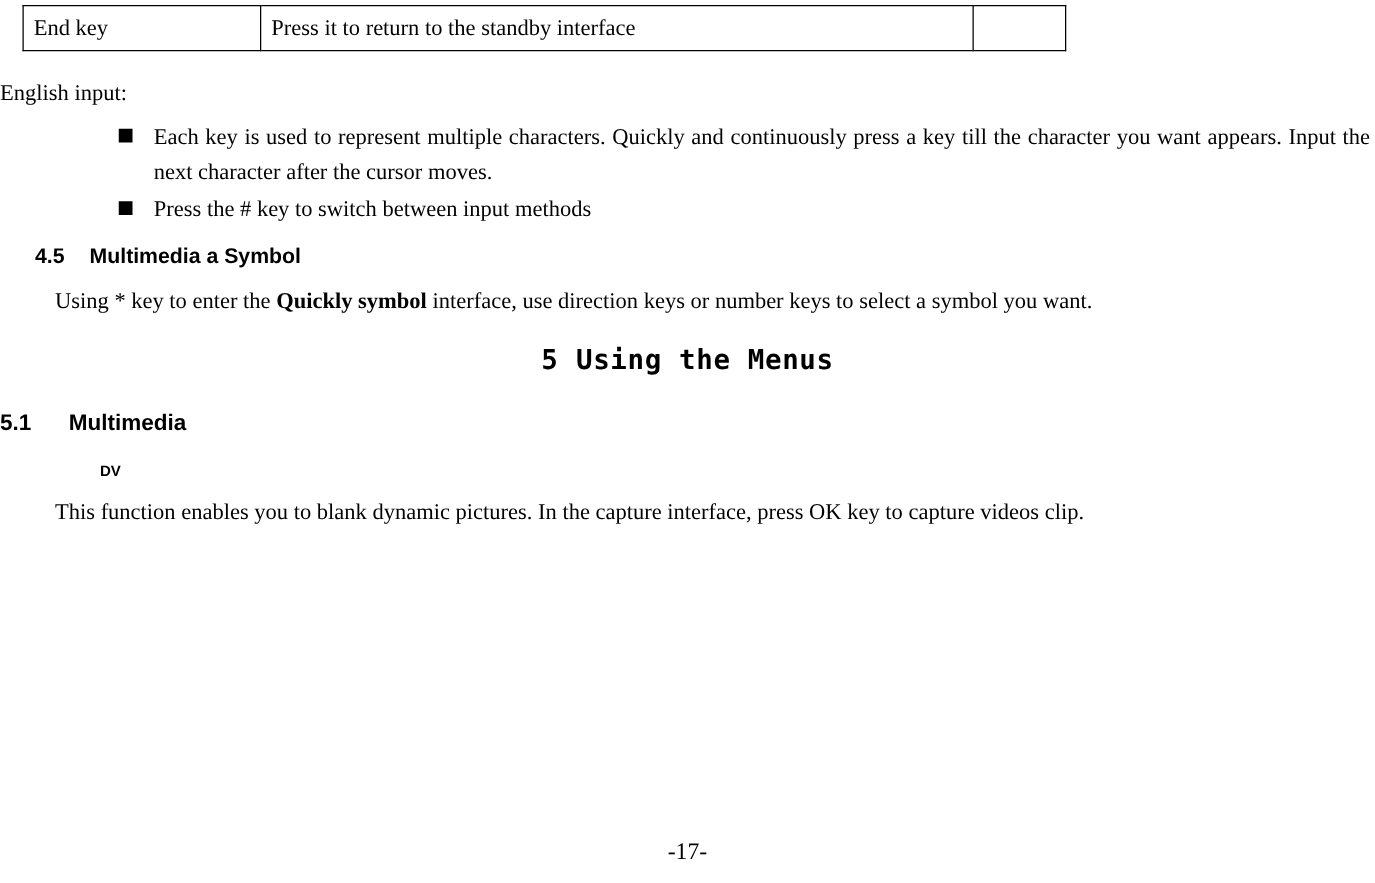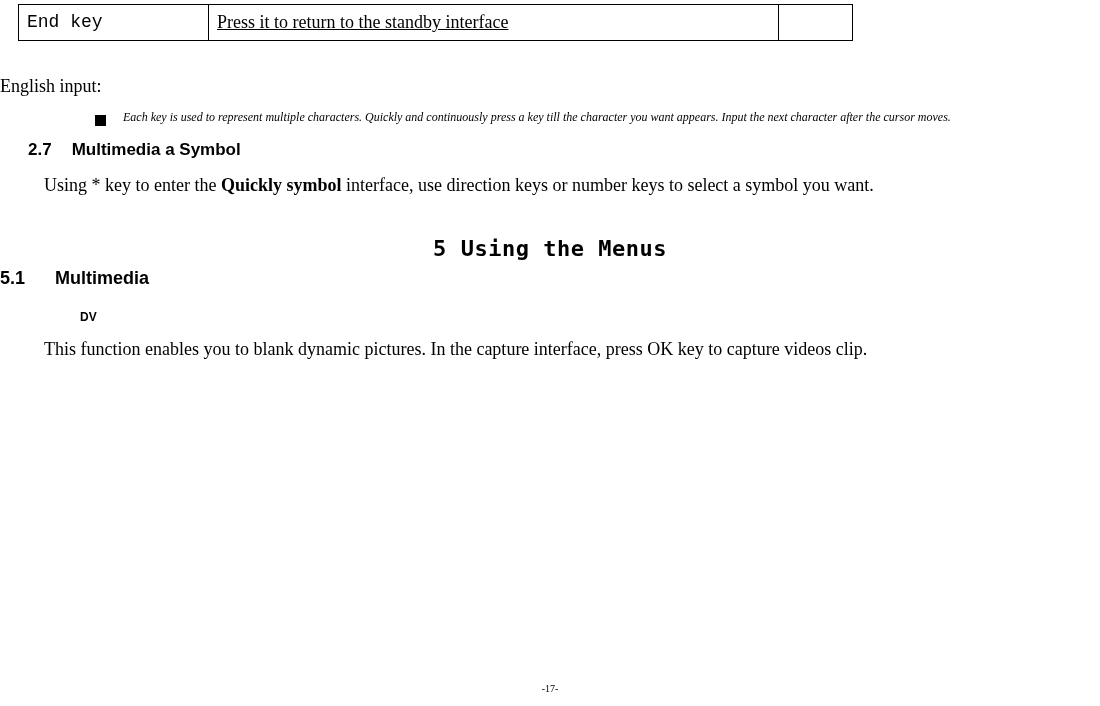--- a/index.html
+++ b/index.html
@@ -26,48 +26,45 @@
       border-collapse: collapse;
     }
     td {
       border: 1px solid #000;
       padding: 4px 8px;
       vertical-align: top;
       font-size: 18px;
     }
     .col1 {
       width: 190px;
-      font-family: Liberation Mono, monospace;
     }
     .col2 {
       width: 570px;
-      text-decoration: underline;
     }
     .col3 {
       width: 74px;
     }
     .para-english-input {
-      margin-top: 32px;
+      margin-top: 20px;
       margin-left: 0;
       font-size: 18px;
     }
     ul.square-list {
       list-style: none;
       margin-top: 8px;
       margin-left: 95px;
       margin-right: 4px;
     }
     ul.square-list li {
       position: relative;
       padding-left: 28px;
       margin-bottom: 2px;
       text-align: justify;
-      font-size: 12px;
+      font-size: 18px;
       line-height: 1.55;
-      font-style: italic;
     }
     ul.square-list li::before {
       content: "";
       position: absolute;
       left: 0;
       top: 7px;
       width: 11px;
       height: 11px;
       background: #000;
     }
@@ -88,48 +85,49 @@
       font-size: 18px;
       margin-left: 0;
       margin-right: 4px;
       line-height: 1.55;
     }
     .chapter-title {
       text-align: center;
       font-family: "SimHei", "MS Gothic", monospace;
       font-weight: bold;
       font-size: 22px;
-      margin-top: 32px;
+      margin-top: 17px;
       letter-spacing: 0.5px;
     }
     .chapter-title .chnum {
       margin-right: 14px;
     }
     .section-5-1 {
       font-family: Arial, Helvetica, sans-serif;
       font-weight: bold;
       font-size: 18px;
+      margin-top: 20px;
       margin-left: 0;
     }
     .section-5-1 .num {
       margin-right: 30px;
     }
     .subhead-dv {
       font-family: Arial, Helvetica, sans-serif;
       font-weight: bold;
       font-size: 12px;
       margin-top: 16px;
       margin-left: 80px;
     }
     .page-num {
       position: absolute;
       bottom: 10px;
       width: 100%;
       text-align: center;
-      font-size: 10px;
+      font-size: 19px;
     }
     .bold {
       font-weight: bold;
     }
   </style>
 </head>
 <body>
 
 <div class="table-wrap">
   <table>
@@ -142,24 +140,27 @@
   </tbody>
     </table>
 </div>
 
 <p class="para-english-input">English input:</p>
 
 <ul class="square-list">
   <li>
     <span>Each key is used to represent multiple characters. Quickly and continuously press a key till the character you want appears. Input the next character after the cursor moves.</span>
   </li>
+  <li>
+    <span>Press the </span><span>#</span><span> key to switch between input methods</span>
+  </li>
 </ul>
 
 <p class="section-num">
-  <span class="num">2.7</span><span>Multimedia a Symbol</span>
+  <span class="num">4.5</span><span>Multimedia a Symbol</span>
 </p>
 
 <p class="body-text">
   <span>Using * key to enter the </span><span class="bold">Quickly symbol</span><span> interface, use direction keys or number keys to select a symbol you want.</span>
 </p>
 
 <p class="chapter-title">
   <span class="chnum">5</span><span>Using the Menus</span>
 </p>
 

